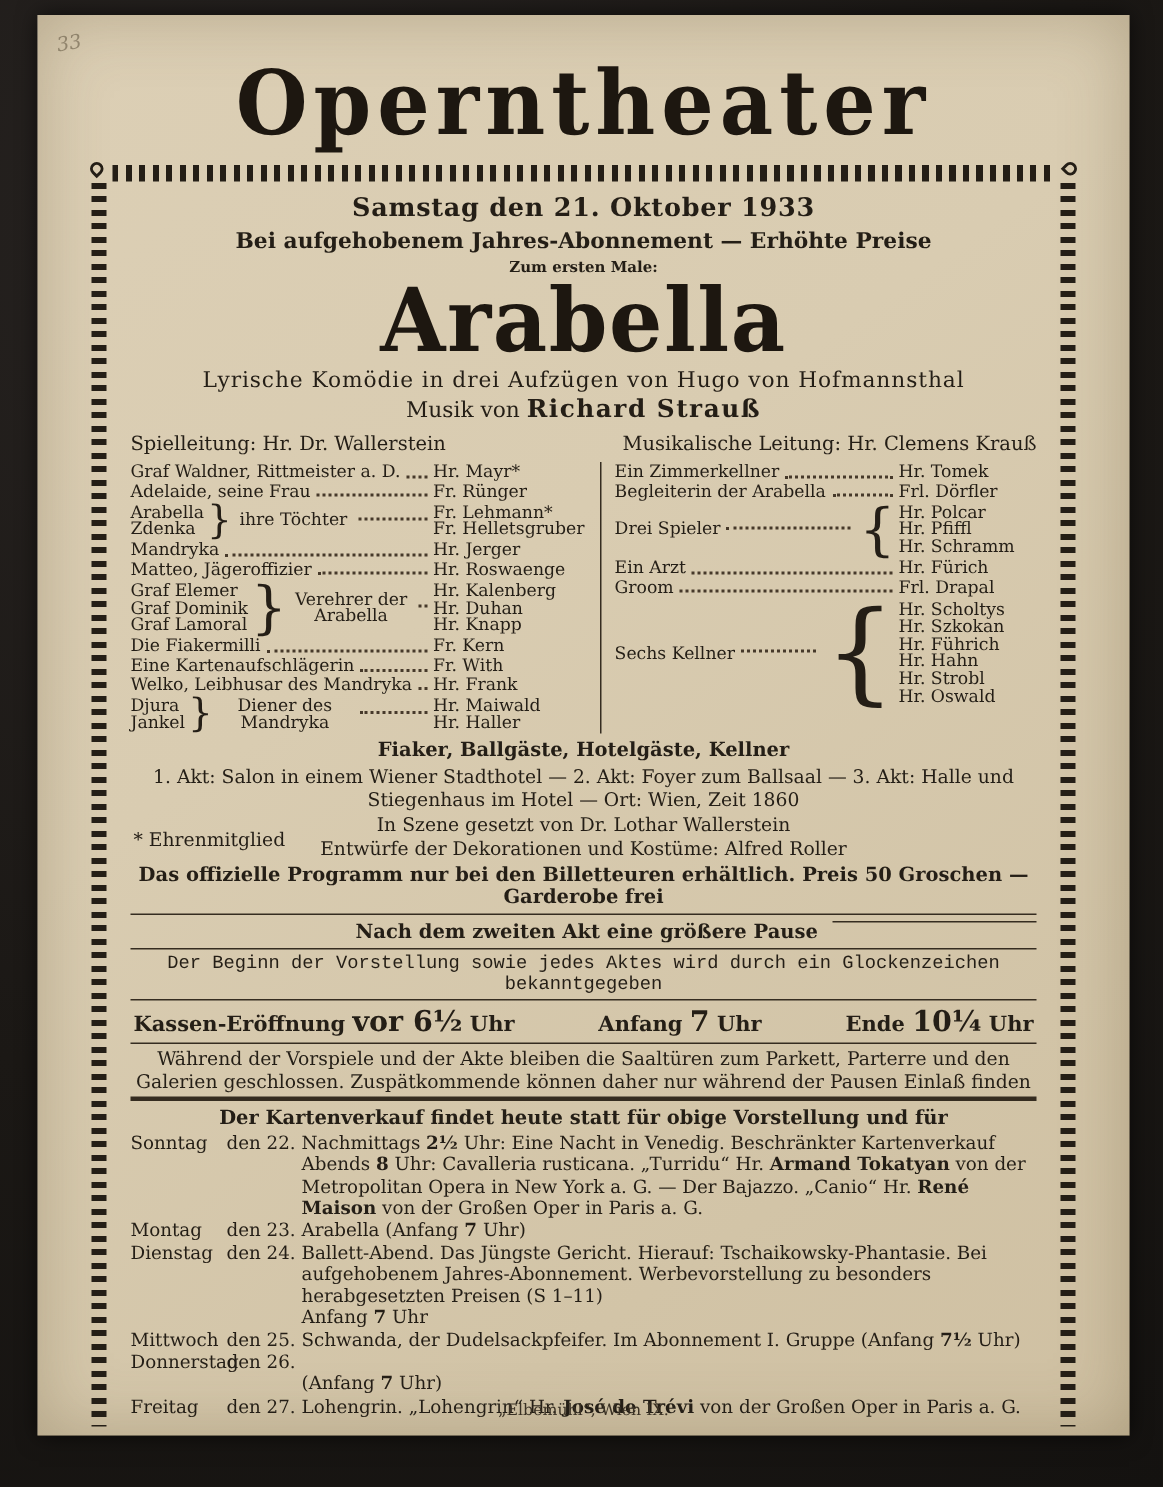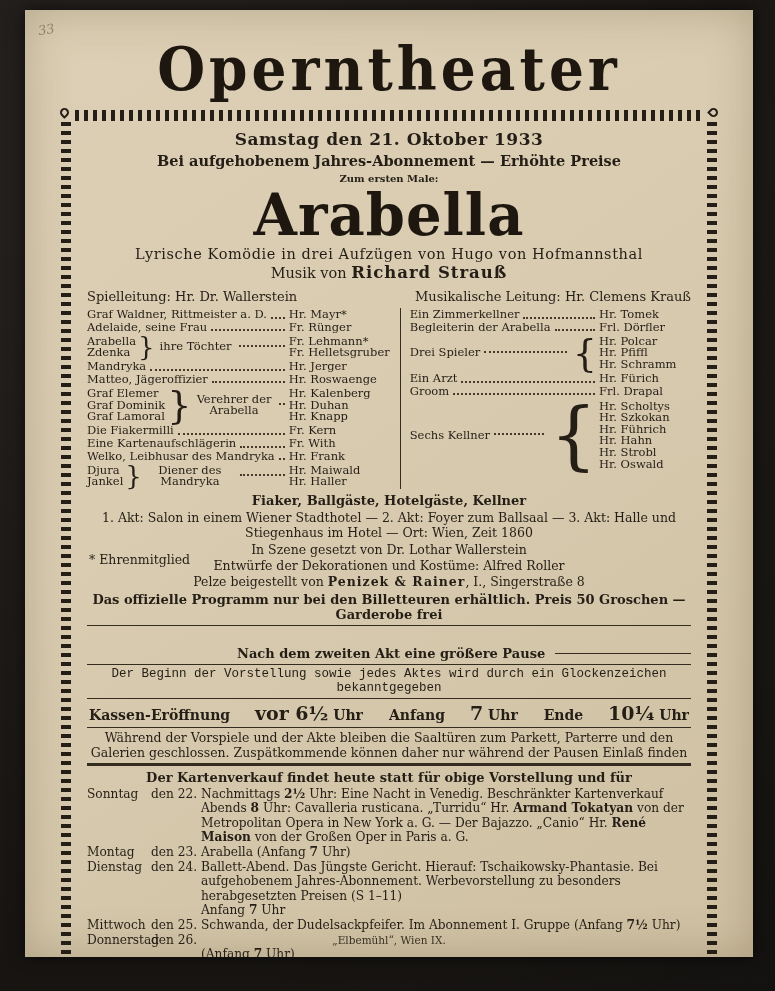--- a/index.html
+++ b/index.html
@@ -62,27 +62,27 @@
 
   .extras{margin-top:4px;font-size:13px;font-weight:bold;}
   .acts{margin-top:2px;font-size:12.5px;line-height:15px;padding:0 4px;}
   .honrow{position:relative;margin-top:2px;font-size:12.5px;line-height:15px;}
   .hon{position:absolute;left:2px;top:10px;}
   .plainline{margin-top:1px;font-size:12.5px;line-height:15px;}
   .furs b{letter-spacing:1px;}
   .program{margin-top:3px;font-size:13px;font-weight:bold;}
   .rule{border-top:1.5px solid var(--ink-soft);margin-top:3px;}
   .rule.thick{border-top-width:3px;}
-  .pauserow{display:flex;align-items:center;margin-top:20px;}
+  .pauserow{display:flex;margin-top:4px;}
   .pauserow .ptxt{font-size:13px;font-weight:bold;margin-left:150px;white-space:nowrap;}
   .pauserow .fill{flex:1;border-top:1.5px solid var(--ink-soft);margin-left:10px;}
   .bell{margin-top:2px;font-size:12.5px;font-family:Liberation Mono, monospace;}
   .times{display:flex;justify-content:space-between;align-items:baseline;margin-top:3px;
     font-size:14px;font-weight:bold;padding:0 2px;}
-  .times .kbig{font-size:19px;margin-left:20px;}
+  .times .kbig{font-size:19px;}
   .doors{margin-top:2px;font-size:12.5px;line-height:15px;}
   .intro{margin-top:4px;font-size:13px;font-weight:bold;}
   .sched{margin-top:2px;font-size:12.2px;line-height:14.2px;}
   .srow{display:flex;margin-top:1px;}
   .sday{width:64px;flex-shrink:0;}
   .sdate{width:50px;flex-shrink:0;}
   .stext{flex:1;}
   .further{margin-top:3px;text-align:center;font-size:13.5px;font-weight:bold;letter-spacing:3px;}
   .footer{position:absolute;left:0;right:0;bottom:11px;text-align:center;font-size:10.5px;
     color:#3a3124;}
@@ -242,21 +242,20 @@
         </div>
       </div>
 
       <div class="c-line extras">Fiaker, Ballgäste, Hotelgäste, Kellner</div>
       <div class="c-line acts">1. Akt: Salon in einem Wiener Stadthotel  —  2. Akt: Foyer zum Ballsaal  —  3. Akt: Halle und Stiegenhaus im Hotel  —  Ort: Wien, Zeit 1860</div>
       <div class="c-line honrow">
         <span class="hon">* Ehrenmitglied</span>
         <span>In Szene gesetzt von Dr. Lothar Wallerstein</span>
       </div>
       <div class="c-line plainline">Entwürfe der Dekorationen und Kostüme: Alfred Roller</div>
-      <div class="c-line plainline furs"><span>Pelze beigestellt von </span><b>Penizek &amp; Rainer</b><span>, I., Singerstraße 8</span></div>
       <div class="c-line program">Das offizielle Programm nur bei den Billetteuren erhältlich. Preis 50 Groschen — Garderobe frei</div>
 
       <div class="rule"></div>
       <div class="pauserow">
         <span class="ptxt">Nach dem zweiten Akt eine größere Pause</span>
         <span class="fill"></span>
       </div>
       <div class="rule"></div>
       <div class="c-line bell">Der Beginn der Vorstellung sowie jedes Aktes wird durch ein Glockenzeichen bekanntgegeben</div>
       <div class="rule"></div>

